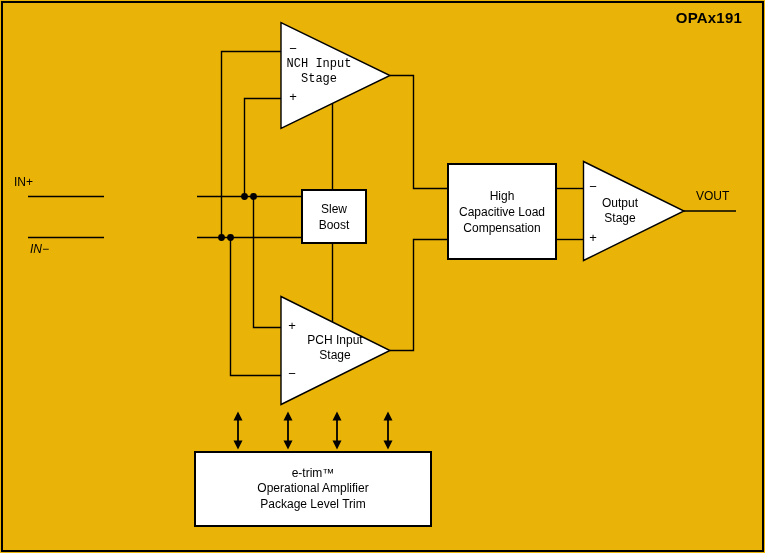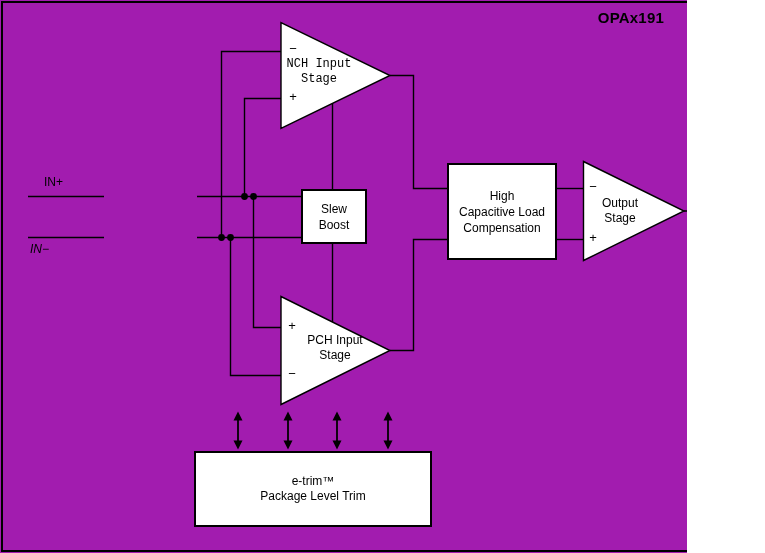--- a/index.html
+++ b/index.html
@@ -1,17 +1,17 @@
 <!DOCTYPE html>
 <html><head>
 <meta charset="utf-8">
 <style>
   html, body { margin:0; padding:0; background:#ffffff; }
   .canvas {
-    position:relative; width:687px; height:553px; background:#a21caf;
+    position:relative; width:765px; height:553px; background:#eab308;
     font-family:"Liberation Sans", sans-serif; color:#000000; overflow:hidden;
   }
   .frame { position:absolute; left:1px; top:1px; width:759px; height:547px;
            border:2px solid #000000; }
   .layer { position:absolute; left:0; top:0; }
   .title {
     position:absolute; top:9px; right:23px; font-size:15px; font-weight:bold;
     letter-spacing:0.2px;
   }
   .box {
@@ -91,38 +91,39 @@
       <g>
         <line x1="388" y1="419" x2="388" y2="442"></line>
         <polygon points="383.5,420.5 392.5,420.5 388,411.5" stroke="none"></polygon>
         <polygon points="383.5,440.5 392.5,440.5 388,449.5" stroke="none"></polygon>
       </g>
     </g>
   </svg>
 
   <div class="title">OPAx191</div>
 
-  <div class="io-label" style="left:44px; top:175px;">IN+</div>
+  <div class="io-label" style="left:14px; top:175px;">IN+</div>
   <div class="io-label" style="left:30px; top:242px;font-style:italic;">IN−</div>
   <div class="io-label" style="left:696px; top:189px;">VOUT</div>
 
 
   <div class="box" style="left:447px; top:163px; width:110px; height:97px;">
     <span>High</span>
     <span>Capacitive Load</span>
     <span>Compensation</span>
   </div>
 
   <div class="box" style="left:301px; top:189px; width:66px; height:55px;">
     <span>Slew</span>
     <span>Boost</span>
   </div>
 
   <div class="box" style="left:194px; top:451px; width:238px; height:76px; line-height:15.5px;">
     <span>e-trim™</span>
+    <span>Operational Amplifier</span>
     <span>Package Level Trim</span>
   </div>
 
   <div class="tri-label" style="left:281px; top:57px; width:76px;font-family:Liberation Mono, monospace;">
     <span>NCH Input</span>
     <span>Stage</span>
   </div>
   <div class="sign" style="left:287px; top:42px;">−</div>
   <div class="sign" style="left:287px; top:90px;">+</div>
 

